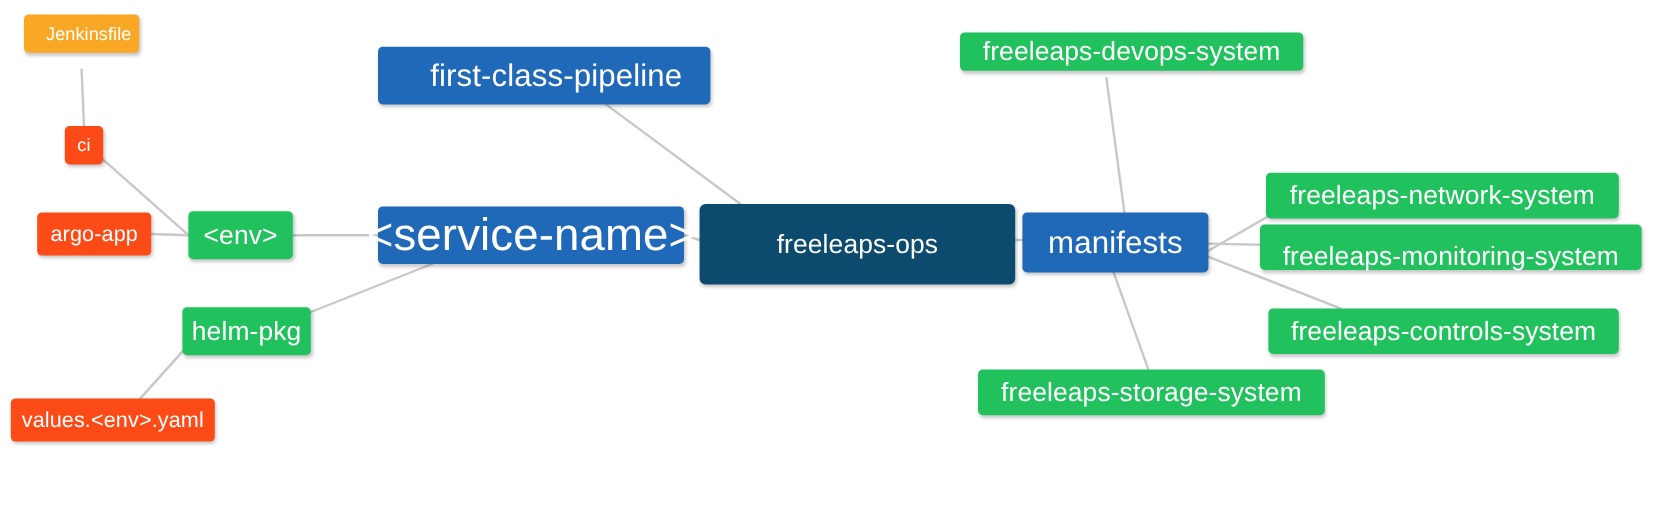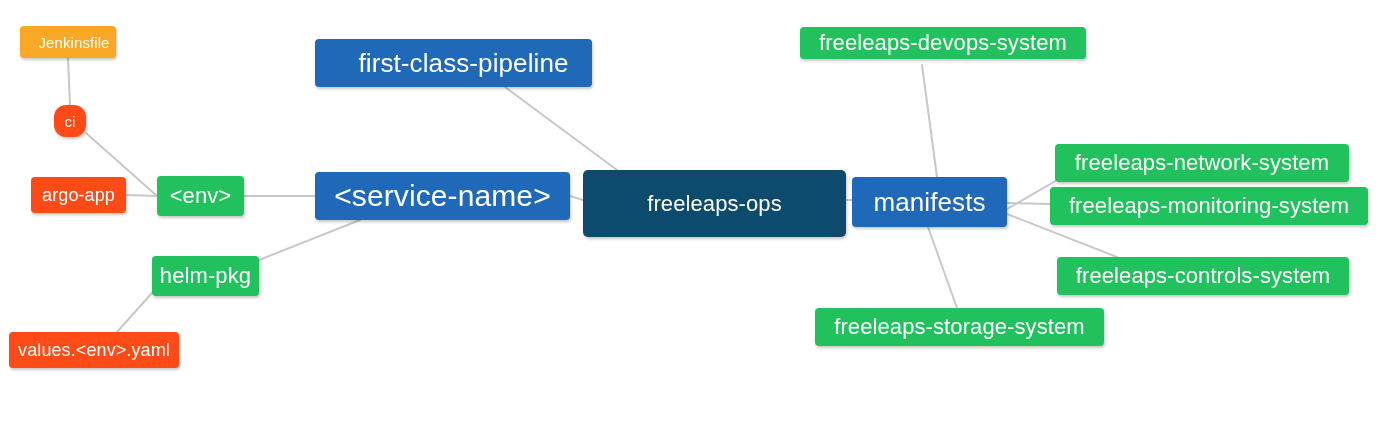--- a/index.html
+++ b/index.html
@@ -42,21 +42,21 @@
   .node.root {
     background: #0c4a6e;
     border-radius: 5px;
     font-size: 22px;
   }
   .node.blue   { background: #2069b9; }
   .node.green  { background: #21c25e; }
   .node.orange { background: #f9a825; }
   .node.red    { background: #fc4b17; }
 
-  .size-xl { font-size: 30px; }
+  .size-xl { font-size: 38px; }
   .size-lg { font-size: 26px; }
   .size-md { font-size: 22px; }
   .size-sm { font-size: 18px; text-align: right; }
   .size-xs { font-size: 15px; }
 </style>
 </head>
 <body>
 
 <div id="mindmap">
   <svg id="edge-layer" width="1390" height="421" viewBox="0 0 1390 421">
@@ -69,24 +69,24 @@
       <line x1="505" y1="87" x2="617" y2="170" stroke="#c8c8c8" stroke-width="2" stroke-linecap="round"></line>
       <line x1="570" y1="196" x2="583" y2="200" stroke="#c8c8c8" stroke-width="2" stroke-linecap="round"></line>
       <line x1="846" y1="200" x2="852" y2="200" stroke="#c8c8c8" stroke-width="2" stroke-linecap="round"></line>
       <line x1="937" y1="177" x2="922" y2="65" stroke="#c8c8c8" stroke-width="2" stroke-linecap="round"></line>
       <line x1="1007" y1="209" x2="1109" y2="150" stroke="#c8c8c8" stroke-width="2" stroke-linecap="round"></line>
       <line x1="1007" y1="203" x2="1050" y2="204" stroke="#c8c8c8" stroke-width="2" stroke-linecap="round"></line>
       <line x1="1007" y1="214" x2="1117" y2="257" stroke="#c8c8c8" stroke-width="2" stroke-linecap="round"></line>
       <line x1="928" y1="227" x2="957" y2="308" stroke="#c8c8c8" stroke-width="2" stroke-linecap="round"></line>
     </svg>
   <div id="node-layer">
-      <div class="node orange size-xs" style="left: 20px; top: 26px; width: 96px; height: 32px; padding-left: 12px;">
+      <div class="node orange size-xs" style="left: 20px; top: 12px; width: 96px; height: 32px; padding-left: 12px;">
         <span>Jenkinsfile</span>
       </div>
-      <div class="node red size-xs" style="left: 54px; top: 105px; width: 32px; height: 32px; border-radius: 12px;">
+      <div class="node red size-xs" style="left: 54px; top: 105px; width: 32px; height: 32px;">
         <span>ci</span>
       </div>
       <div class="node red size-sm" style="left: 31px; top: 177px; width: 95px; height: 36px;">
         <span>argo-app</span>
       </div>
       <div class="node green size-md" style="left: 157px; top: 176px; width: 87px; height: 40px;">
         <span>&lt;env&gt;</span>
       </div>
       <div class="node green size-md" style="left: 152px; top: 256px; width: 107px; height: 40px;">
         <span>helm-pkg</span>
@@ -105,21 +105,21 @@
       </div>
       <div class="node blue size-lg" style="left: 852px; top: 177px; width: 155px; height: 50px;">
         <span>manifests</span>
       </div>
       <div class="node green size-md" style="left: 800px; top: 27px; width: 286px; height: 32px;">
         <span>freeleaps-devops-system</span>
       </div>
       <div class="node green size-md" style="left: 1055px; top: 112px; width: 294px; height: 38px; margin-top: 32px;">
         <span>freeleaps-network-system</span>
       </div>
-      <div class="node green size-md" style="left: 1050px; top: 187px; width: 318px; height: 38px;">
+      <div class="node green size-md" style="left: 1050px; top: 187px; width: 318px; height: 38px; align-items: flex-end;">
         <span>freeleaps-monitoring-system</span>
       </div>
       <div class="node green size-md" style="left: 1057px; top: 257px; width: 292px; height: 38px;">
         <span>freeleaps-controls-system</span>
       </div>
       <div class="node green size-md" style="left: 815px; top: 308px; width: 289px; height: 38px;">
         <span>freeleaps-storage-system</span>
       </div>
     </div>
 </div>

